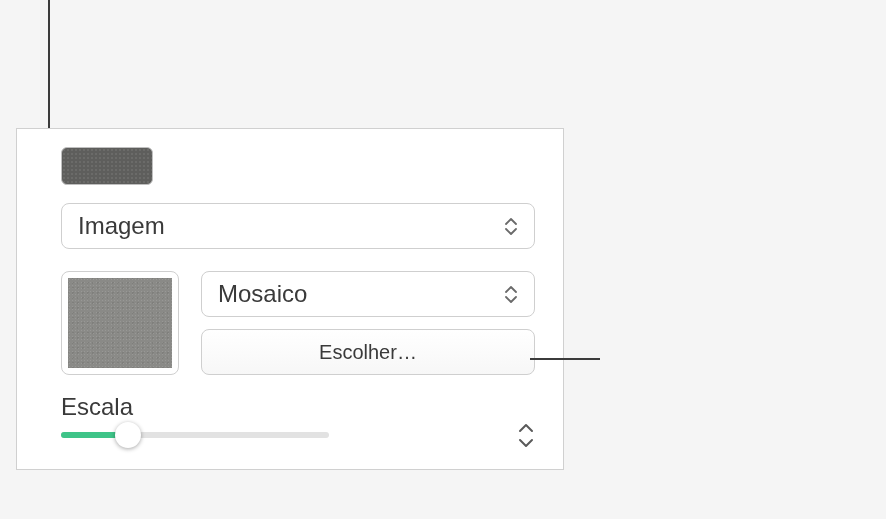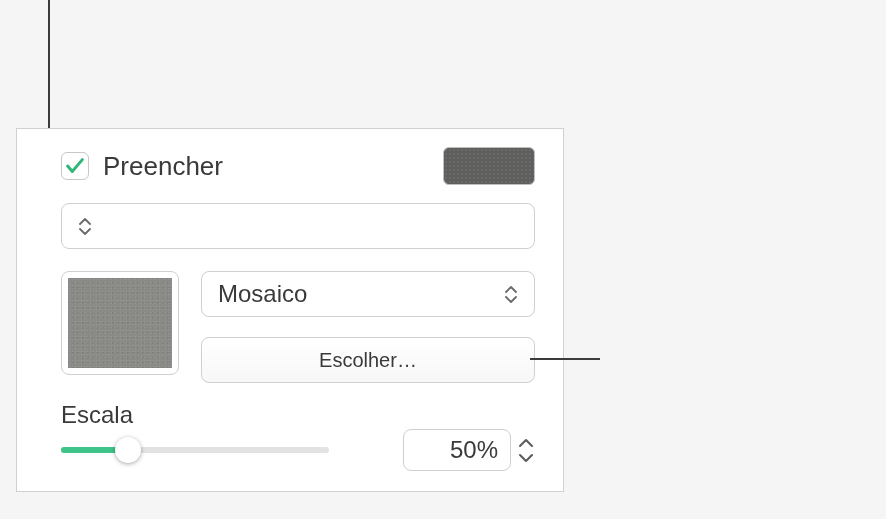--- a/index.html
+++ b/index.html
@@ -151,21 +151,21 @@
       background-image: 
         radial-gradient(rgba(255,255,255,0.12) 1px, transparent 1px),
         radial-gradient(rgba(0,0,0,0.08) 1px, transparent 1px);
       background-size: 3px 3px, 5px 5px;
       background-position: 0 0, 2px 2px;
     }
     .right-col {
       flex: 1;
       display: flex;
       flex-direction: column;
-      gap: 20px;
+      gap: 12px;
     }
     .button {
       width: 100%;
       height: 46px;
       border: 1px solid #cfcfcf;
       border-radius: 8px;
       background: linear-gradient(#ffffff, #f7f7f7);
       display: flex;
       align-items: center;
       justify-content: center;
@@ -247,32 +247,25 @@
   </style>
 </head>
 <body>
 
 <div class="callout-line-left"></div>
 <div class="callout-elbow-left"></div>
 
 <div class="panel">
 
   <div class="row row1">
-    <div class="checkbox-label">
-      <div class="checkbox">
-        <svg viewBox="0 0 24 24">
-          <path d="M4 12 L9 18 L20 5" stroke="#2fb77a" stroke-width="3.2" fill="none" stroke-linecap="round" stroke-linejoin="round"></path>
-        </svg>
-      </div>
-      <span class="label-text">Preencher</span>
-    </div>
     <div class="color-swatch"></div>
   </div>
 
   <div class="dropdown dropdown-large">
+    <span>Imagem</span>
     <span class="chevrons">
       <svg viewBox="0 0 14 8">
           <path d="M2 6 L7 1 L12 6" stroke="#6a6a6a" stroke-width="1.8" fill="none" stroke-linecap="round" stroke-linejoin="round"></path>
         </svg>
       <svg viewBox="0 0 14 8">
           <path d="M2 2 L7 7 L12 2" stroke="#6a6a6a" stroke-width="1.8" fill="none" stroke-linecap="round" stroke-linejoin="round"></path>
         </svg>
     </span>
   </div>
 
@@ -299,23 +292,20 @@
   </div>
 
   <div class="scale-label">Escala</div>
   <div class="scale-row">
     <div class="slider">
       <div class="slider-track"></div>
       <div class="slider-fill" id="slider-fill" style="width: 25%;"></div>
       <div class="slider-thumb" id="slider-thumb" style="left: 25%;"></div>
     </div>
     <div class="stepper-group">
-      <div class="value-field">
-        <span>50%</span>
-      </div>
       <div class="stepper">
         <svg viewBox="0 0 18 12">
             <path d="M3 9 L9 3 L15 9" stroke="#5a5a5a" stroke-width="2" fill="none" stroke-linecap="round" stroke-linejoin="round"></path>
           </svg>
         <svg viewBox="0 0 18 12">
             <path d="M3 3 L9 9 L15 3" stroke="#5a5a5a" stroke-width="2" fill="none" stroke-linecap="round" stroke-linejoin="round"></path>
           </svg>
       </div>
     </div>
   </div>

